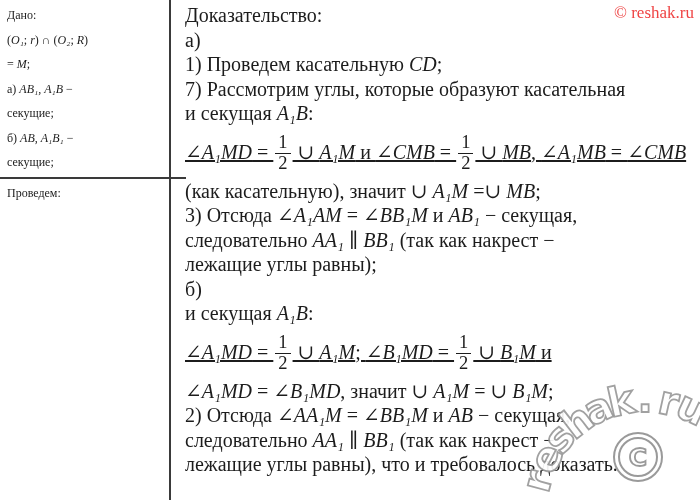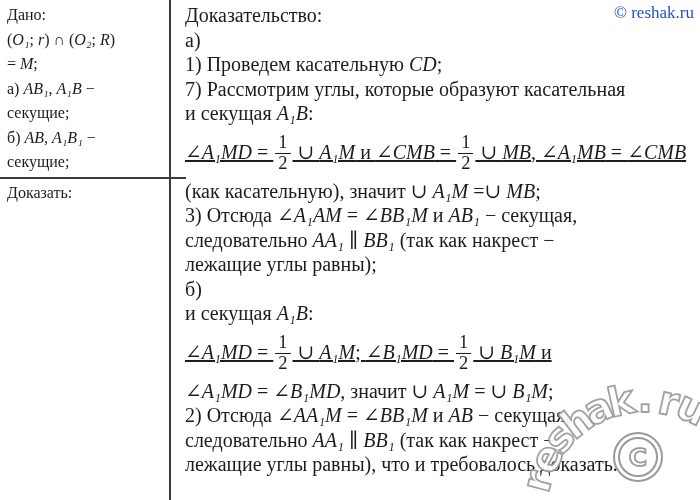--- a/index.html
+++ b/index.html
@@ -3,38 +3,38 @@
 <meta charset="utf-8">
 <style>
   html,body{margin:0;padding:0;}
   .page{
     position:relative;width:700px;height:500px;background:#ffffff;overflow:hidden;
     color:#1c1c1c;font-family:"Liberation Serif","DejaVu Serif",serif;
   }
   
   .left{
     position:absolute;left:0;top:0;width:186px;height:500px;box-sizing:border-box;
-    padding:3px 4px 0 7px;font-size:16px;line-height:24.5px;
+    padding:3px 4px 0 7px;font-size:12px;line-height:24.5px;
   }
   .vline{position:absolute;left:169px;top:0;width:2px;height:500px;background:#3a3a3a;}
   .hline{border:none;border-top:2px solid #3a3a3a;margin:2px -4px 2px -7px;height:0;}
   
   .proof{
     position:absolute;left:185px;top:3px;width:519px;
     font-size:20px;line-height:24.5px;
   }
   .tline{white-space:nowrap;}
   .tline.has-frac{line-height:53px;text-decoration:underline;}
   .math{font-style:italic;}
   .frac{display:inline-block;vertical-align:middle;text-align:center;
         font-size:18.5px;line-height:1.08;margin:0 2px;font-style:normal;}
   .fnum{display:block;border-bottom:1.7px solid #1c1c1c;padding:0 3px;}
   .fden{display:block;padding:0 3px;}
   
-  .wm-top{position:absolute;top:3px;right:6px;font-size:17px;color:#1d4ed8;z-index:3;}
+  .wm-top{position:absolute;top:3px;right:6px;font-size:17px;color:#ef4444;z-index:3;}
   .wm-arc{position:absolute;left:0;top:0;width:700px;height:500px;z-index:4;pointer-events:none;}
   .wm-letter{
     position:absolute;font-family:"DejaVu Sans",sans-serif;font-weight:700;font-size:40px;
     color:#ffffff;-webkit-text-stroke:1.8px #9a9a9a;opacity:0.92;
   }
   .wm-copy{
     position:absolute;left:613px;top:432px;width:50px;height:50px;box-sizing:border-box;
     border:2.5px solid #9a9a9a;border-radius:50%;background:rgba(255,255,255,0.92);z-index:4;
   }
   .wm-copy-inner{
@@ -56,21 +56,21 @@
     <div>Дано:</div>
     <div>
         <div class="tline"><span>(</span><span class="math">O₁</span><span>; </span><span class="math">r</span><span>) ∩ (</span><span class="math">O₂</span><span>; </span><span class="math">R</span><span>)</span></div>
         <div class="tline"><span>= </span><span class="math">M</span><span>;</span></div>
         <div class="tline"><span>а) </span><span class="math">AB₁</span><span>, </span><span class="math">A₁B</span><span> −</span></div>
         <div class="tline"><span>секущие;</span></div>
         <div class="tline"><span>б) </span><span class="math">AB</span><span>, </span><span class="math">A₁B₁</span><span> −</span></div>
         <div class="tline"><span>секущие;</span></div>
       </div>
     <div class="hline"></div>
-    <div>Доказать:</div>
+    <div>Проведем:</div>
   </div>
 
   <div class="vline"></div>
 
   <div class="proof">
     <div>Доказательство:</div>
     <div>
         <div class="tline"><span>а)</span></div>
         <div class="tline"><span>1) Проведем касательную </span><span class="math">CD</span><span>;</span></div>
         <div class="tline"><span>7) Рассмотрим углы, которые образуют касательная</span></div>

